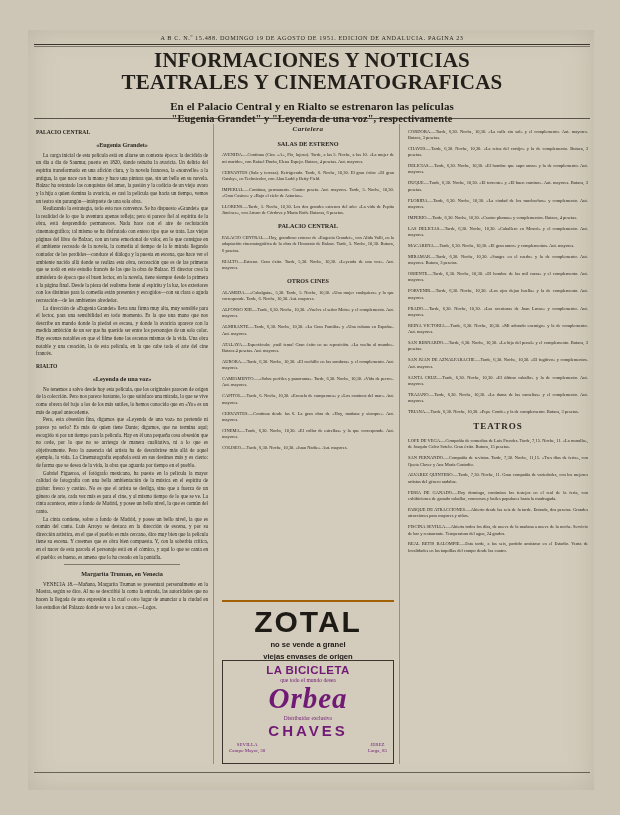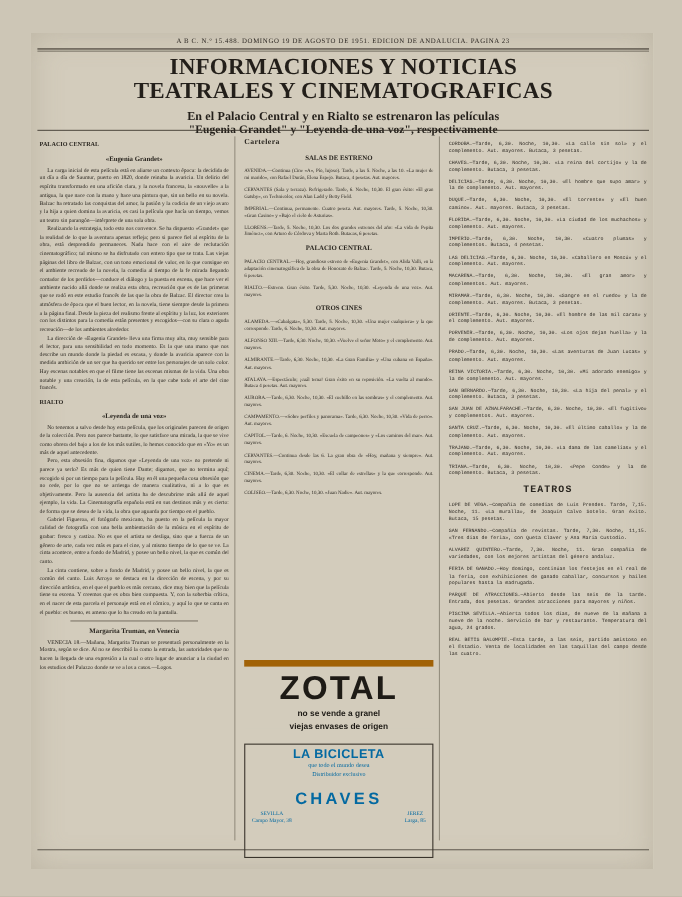--- a/index.html
+++ b/index.html
@@ -107,38 +107,39 @@
     top: 124px;
     color: #2a2620;
     text-align: justify;
     font-size: 5.1px;
     line-height: 1.5;
     font-family: "Liberation Serif", serif;
     overflow: hidden;
   }
   .col1 { left: 36px; width: 172px; height: 640px; }
   .col2 { left: 222px; width: 172px; height: 470px; }
-  .col3 { left: 408px; width: 180px; height: 640px; font-family: Liberation Mono, monospace; }
+  .col3 { left: 408px; width: 180px; height: 640px; }
 
   .colrule {
     position: absolute;
     top: 124px;
     width: 1px;
     background: #6d6557;
     opacity: 0.6;
   }
   .cr1 { left: 213px; height: 640px; }
   .cr2 { left: 399px; height: 640px; }
 
   .sec-head {
-    text-align: left;
+    text-align: center;
     font-weight: bold;
     font-size: 7px;
     letter-spacing: 0.4px;
     margin: 0 0 3px 0;
+    font-style: italic;
   }
   .sec-head-lg {
     text-align: center;
     font-weight: bold;
     font-size: 9px;
     letter-spacing: 1px;
     margin: 2px 0 3px 0;
   }
   .sub-head {
     text-align: center;
@@ -169,21 +170,21 @@
   }
 
   
   .ad-zotal {
     position: absolute;
     left: 222px;
     top: 600px;
     width: 172px;
     height: 56px;
     background: #d3ccbc;
-    border-top: 6px solid #a16207;
+    border-top: 2px solid #a16207;
     text-align: center;
     color: #1e1b16;
   }
   .ad-zotal .brand {
     font-size: 30px;
     font-weight: bold;
     letter-spacing: 2px;
     line-height: 1;
     margin-top: 5px;
     font-family: "Liberation Sans", sans-serif;
@@ -191,28 +192,28 @@
   .ad-zotal .l1, .ad-zotal .l2 {
     font-size: 7.6px;
     font-weight: bold;
     margin-top: 3px;
     font-family: "Liberation Sans", sans-serif;
     text-align: center;
   }
   .ad-bici {
     position: absolute;
     left: 222px;
-    top: 676px;
+    top: 660px;
     width: 172px;
     height: 104px;
     background: #d3ccbc;
     border: 1px solid #3a342c;
     box-sizing: border-box;
     text-align: center;
-    color: #0369a1;
+    color: #701a75;
     overflow: hidden;
   }
   .ad-bici .title {
     font-size: 11.5px;
     font-weight: bold;
     letter-spacing: 0.4px;
     margin-top: 3px;
     font-family: "Liberation Sans", sans-serif;
   }
   .ad-bici .tag {
@@ -229,21 +230,21 @@
     font-family: "Liberation Serif", serif;
   }
   .ad-bici .dist {
     font-size: 5.4px;
     margin-top: 2px;
   }
   .ad-bici .chaves {
     font-size: 15px;
     font-weight: bold;
     letter-spacing: 3px;
-    margin-top: 11px;
+    margin-top: 1px;
     font-family: "Liberation Sans", sans-serif;
   }
   .ad-bici .foot {
     display: flex;
     justify-content: space-between;
     font-size: 5px;
     margin-top: 3px;
     padding: 0 6px;
   }
   .ad-bici .foot .cell { line-height: 1.25; }
@@ -355,20 +356,21 @@
 
   <div class="ad-zotal">
     <div class="brand">ZOTAL</div>
     <div class="l1">no se vende a granel</div>
     <div class="l2">viejas envases de origen</div>
   </div>
 
   <div class="ad-bici">
     <div class="title">LA BICICLETA</div>
     <div class="tag">que todo el mundo desea</div>
+    <div class="orbea">Orbea</div>
     <div class="dist">Distribuidor exclusivo</div>
     <div class="chaves">CHAVES</div>
     <div class="foot">
       <div class="cell">
         <div>SEVILLA</div>
         <div>Campo Mayor, 38</div>
       </div>
       <div class="cell">
         <div>JEREZ</div>
         <div>Larga, 85</div>

